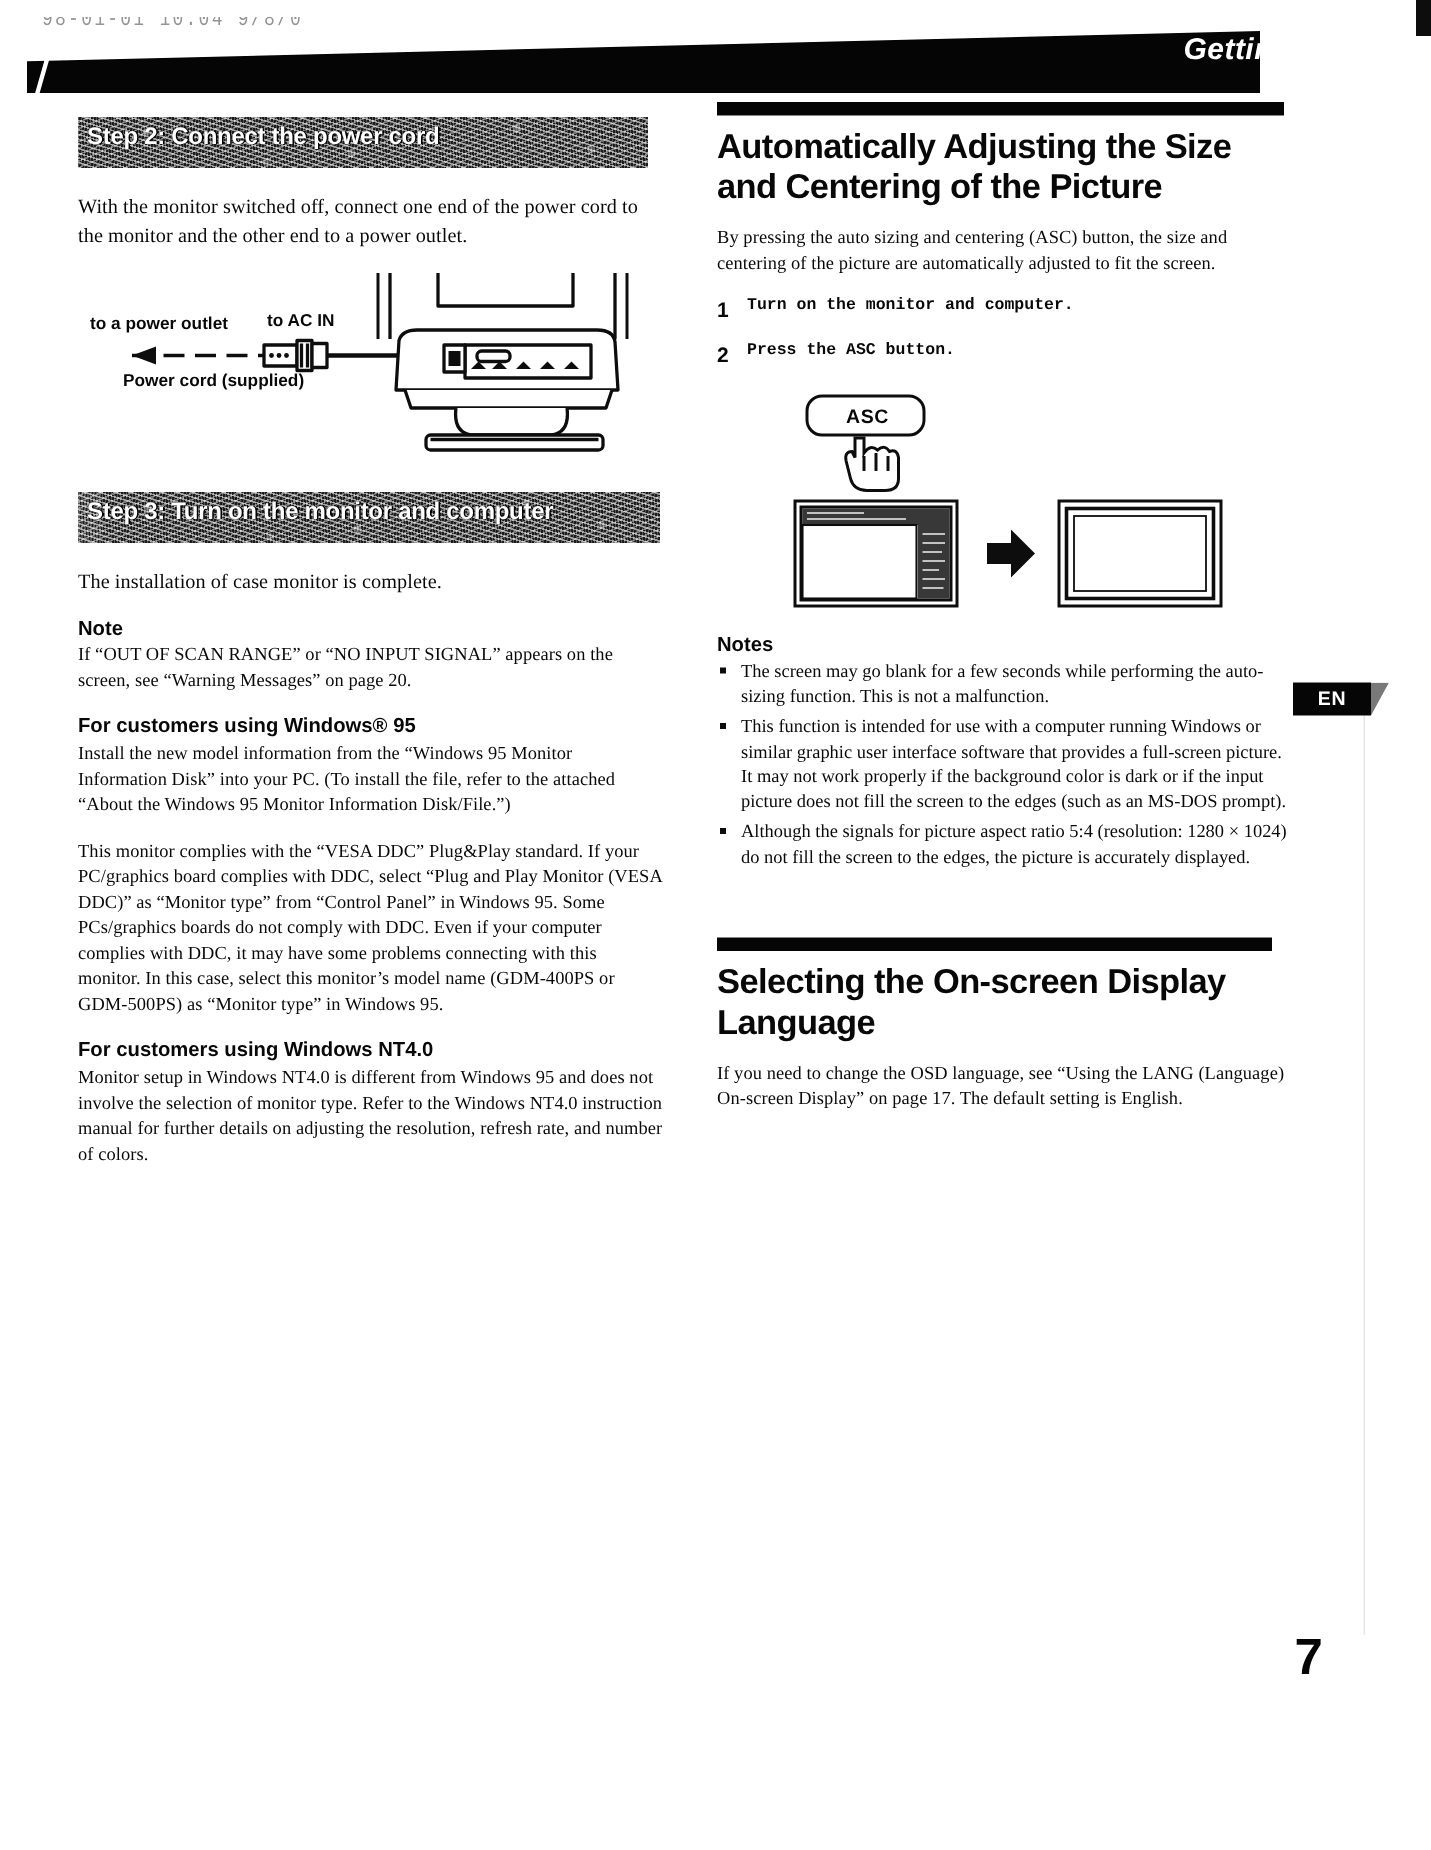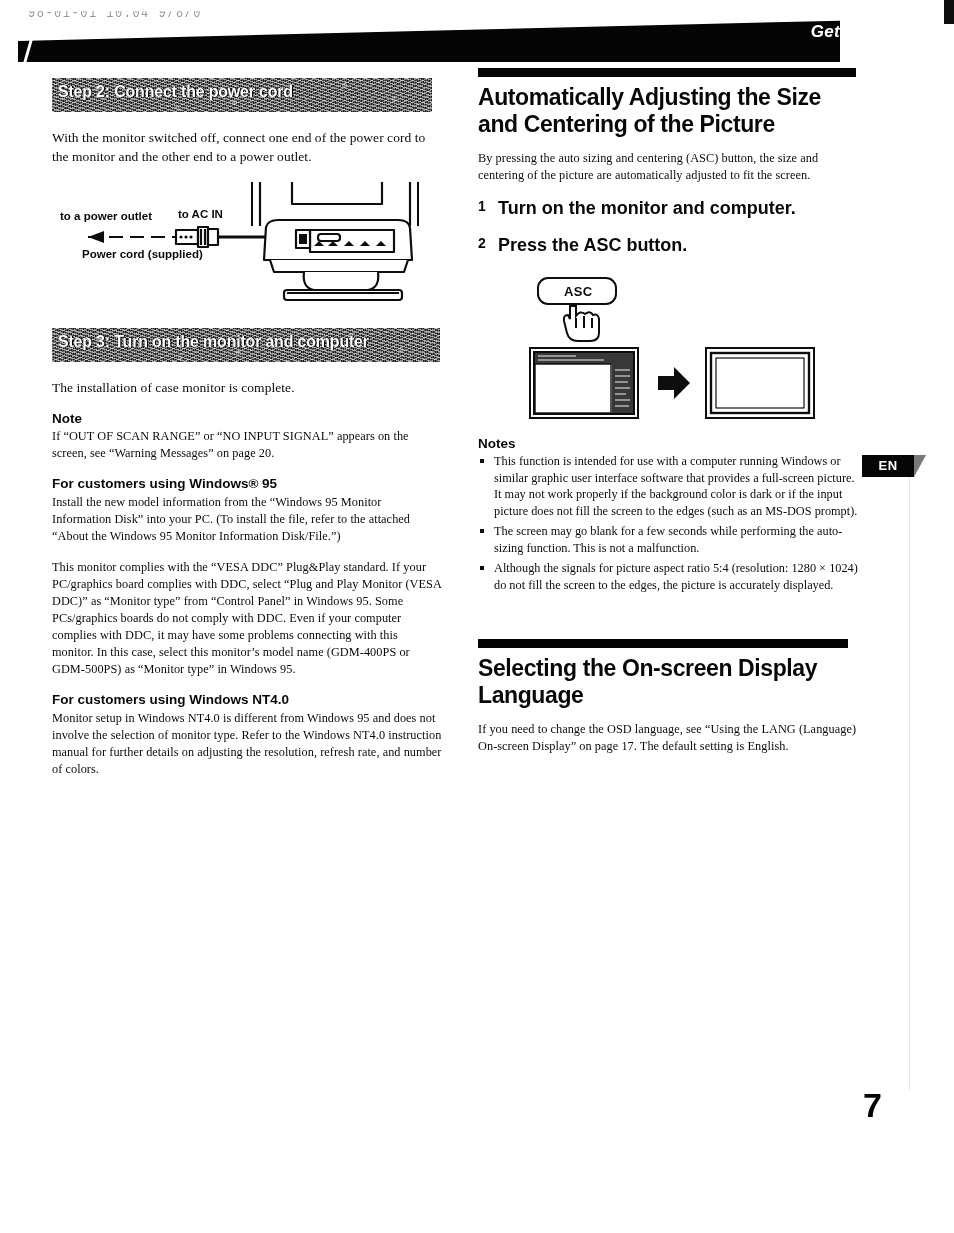--- a/index.html
+++ b/index.html
@@ -62,21 +62,21 @@
     clip-path: polygon(0 52%, 100% 6%, 100% 100%, 0 100%);
   }
   #header-banner-title {
     position: absolute;
     right: 16px;
     top: 22px;
     color: #ffffff;
     font-family: "Liberation Sans", sans-serif;
     font-weight: bold;
     font-style: italic;
-    font-size: 17px;
+    font-size: 20px;
     letter-spacing: .3px;
     white-space: nowrap;
   }
   #header-banner-slash {
     position: absolute;
     left: 26px;
     top: 40px;
     width: 3px;
     height: 26px;
     background: #fff;
@@ -203,23 +203,23 @@
   }
   .num-step .num {
     width: 20px;
     flex: 0 0 20px;
     font-family: "Liberation Sans", sans-serif;
     font-weight: bold;
     font-size: 14px;
   }
   .num-step .txt { flex: 1; }
   .num-step .txt .strong {
-    font-family: Liberation Sans, sans-serif;
-    font-weight: bold;
-    font-size: 18px;
+    font-family: Liberation Mono, monospace;
+    font-weight: bold;
+    font-size: 11px;
     display: block;
     margin-bottom: 2px;
   }
   .num-step .txt .sub {
     font-family: "Liberation Serif", serif;
     font-size: 13px;
     line-height: 18px;
     display: block;
   }
 
@@ -458,25 +458,25 @@
             <rect x="195" y="81" width="98" height="60" fill="#fff" stroke-width="2.4"></rect>
             <rect x="200" y="86" width="88" height="50" fill="#fff" stroke-width="1.2"></rect>
           </g>
         </svg>
       </div>
 
       <p class="note-head">Notes</p>
       <ul class="notes">
         <li>
           <span class="bullet"></span>
-          <span>This function is intended for use with a computer running Windows or similar graphic user interface software that provides a full-screen picture.  It may not work properly if the background color is dark or if the input picture does not fill the screen to the edges (such as an MS-DOS prompt).</span>
+          <span>The screen may go blank for a few seconds while performing the auto-sizing function. This is not a malfunction.</span>
         </li>
         <li>
           <span class="bullet"></span>
-          <span>The screen may go blank for a few seconds while performing the auto-sizing function. This is not a malfunction.</span>
+          <span>This function is intended for use with a computer running Windows or similar graphic user interface software that provides a full-screen picture.  It may not work properly if the background color is dark or if the input picture does not fill the screen to the edges (such as an MS-DOS prompt).</span>
         </li>
         <li>
           <span class="bullet"></span>
           <span>Although the signals for picture aspect ratio 5:4 (resolution: 1280 × 1024) do not fill the screen to the edges, the picture is accurately displayed.</span>
         </li>
       </ul>
     </div>
 
     <div class="section-block" style="margin-top:46px;">
       <div class="section-rule" id="rule-osd"></div>

